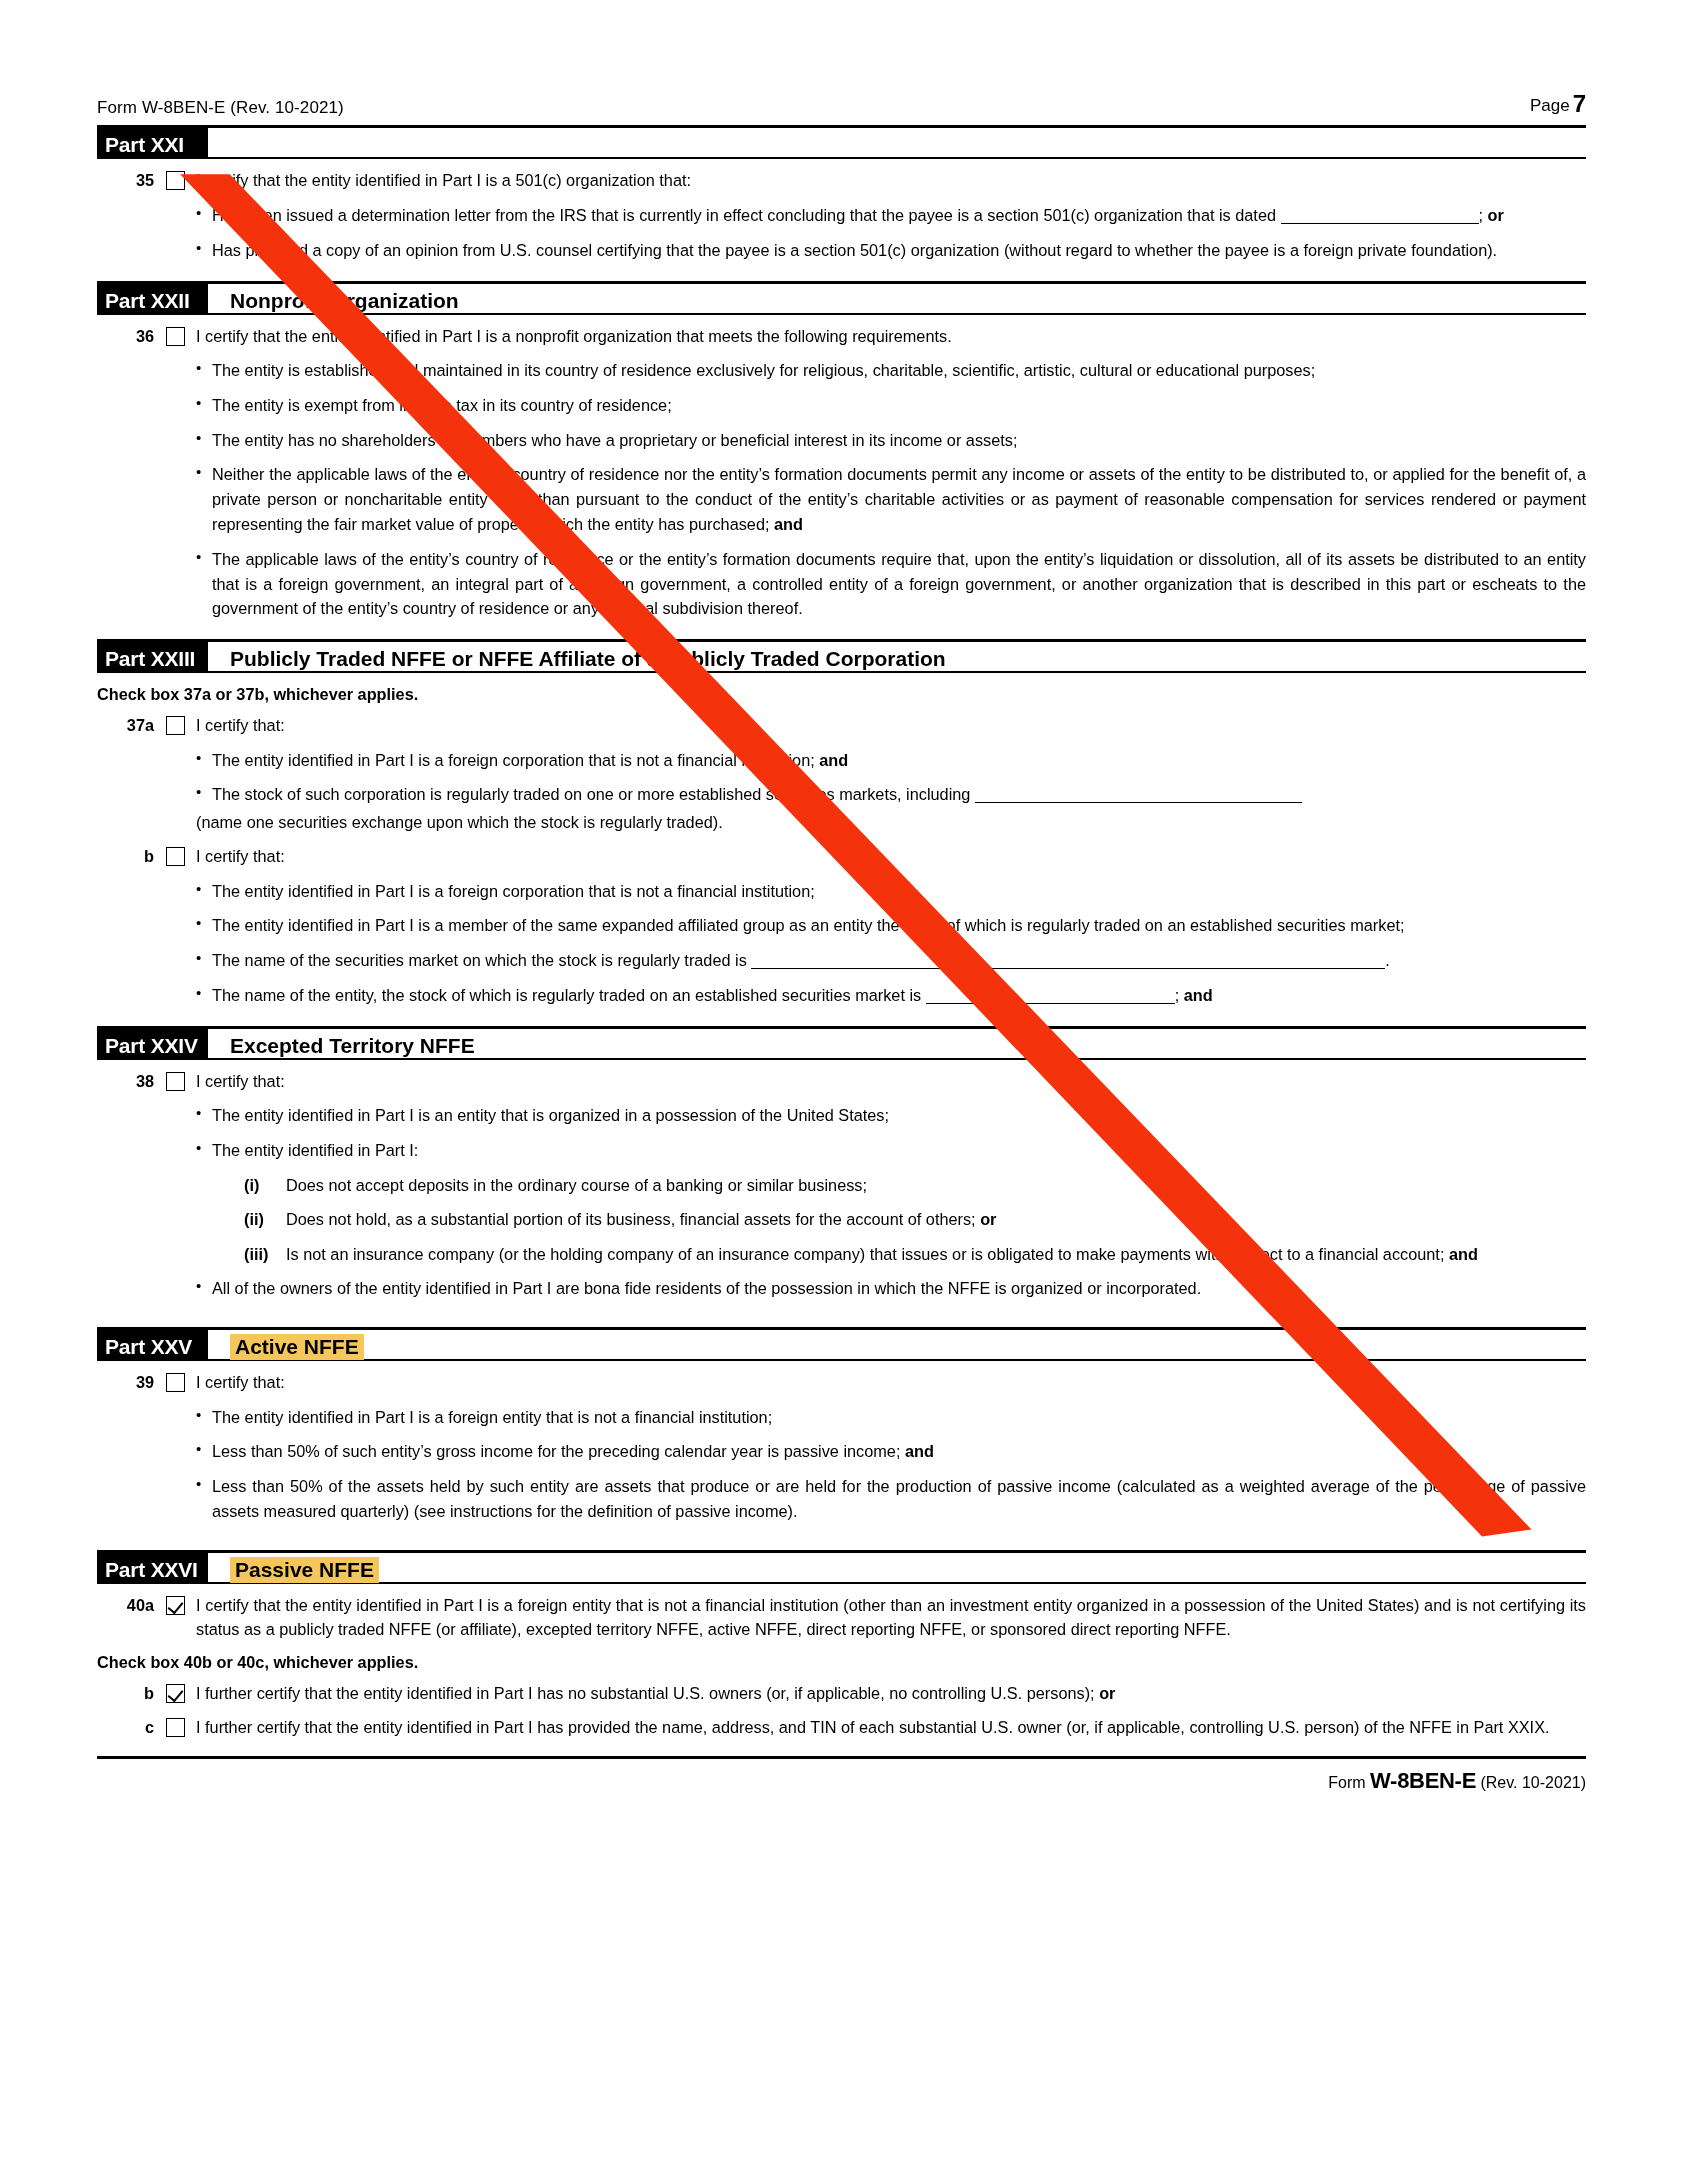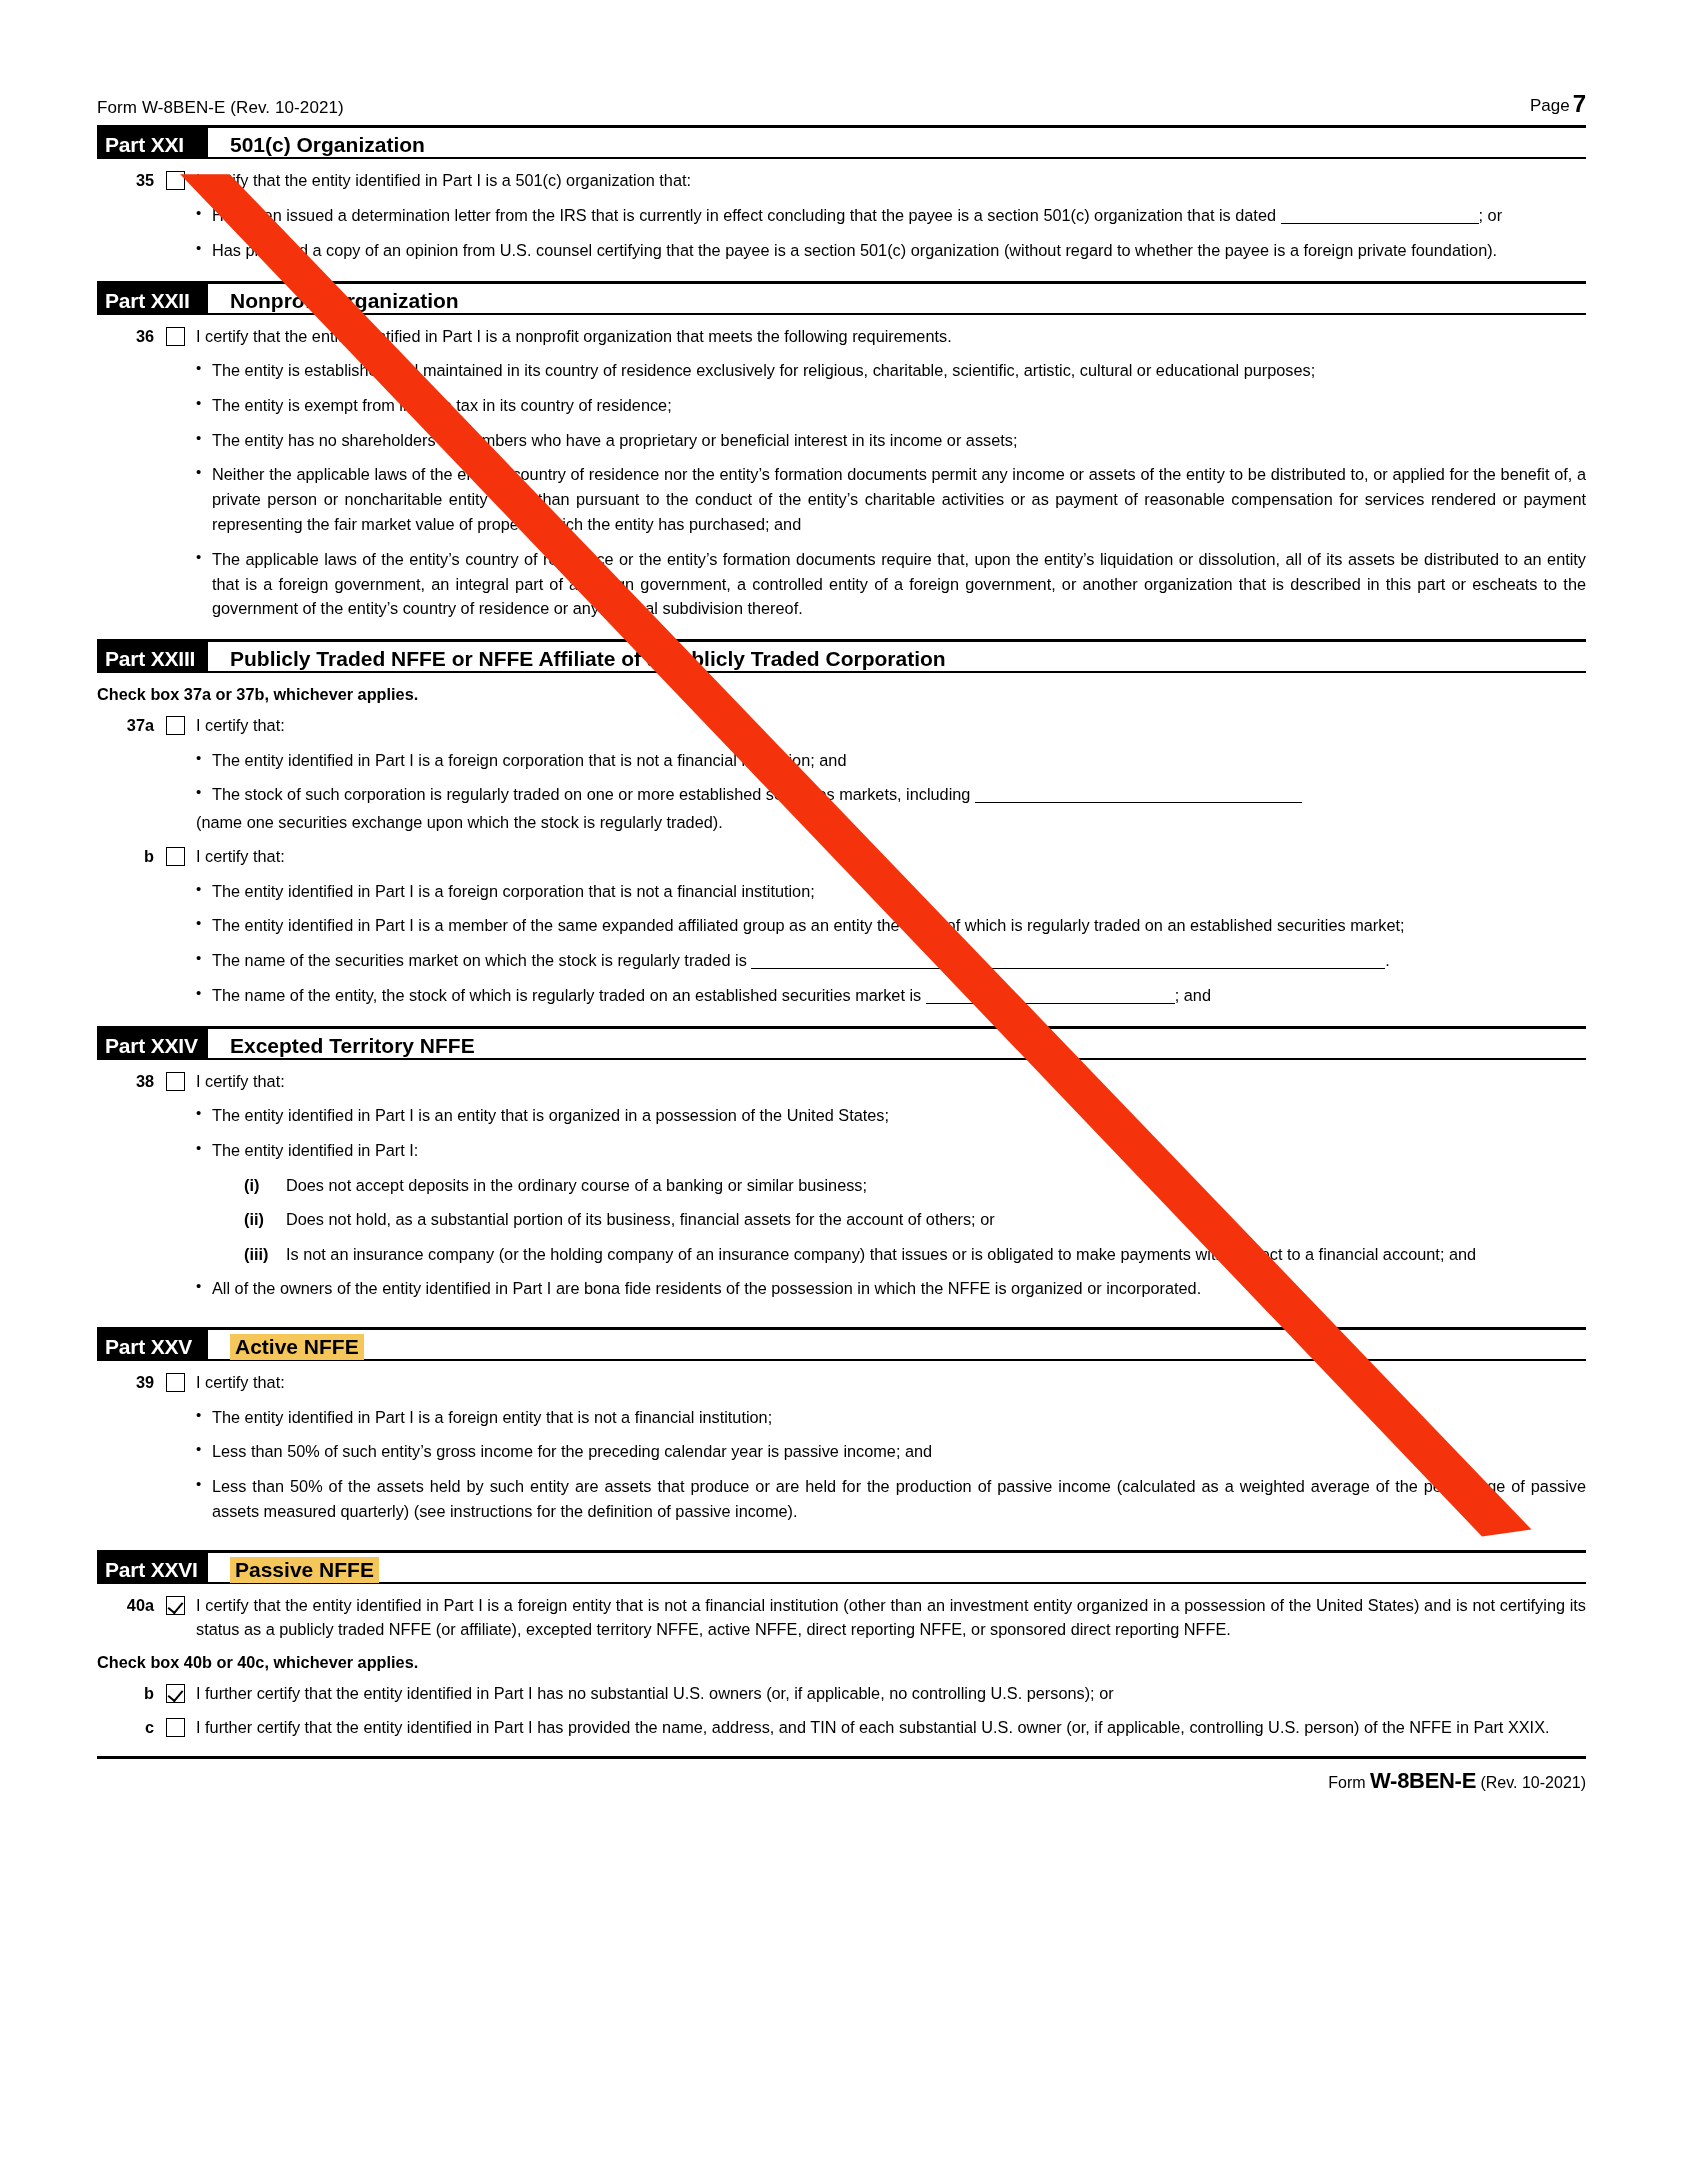--- a/index.html
+++ b/index.html
@@ -149,21 +149,21 @@
     line-height:1.5;
   }
   .roman .rn {
     flex:0 0 42px;
     font-weight:bold;
     text-align:left;
   }
   .roman .rt { flex:1; text-align:left; }
   .roman .rt.just { text-align:justify; }
 
-  b, .b { font-weight:normal; }
+  b, .b { font-weight:bold; }
 
   
   .fill {
     display:inline-block;
     border-bottom:1.6px solid #000;
     vertical-align:-3px;
   }
   .fill.w200 { width:198px; }
   .fill.w252 { width:249px; }
   .fill.w330 { width:327px; }
@@ -198,21 +198,20 @@
 
     <div class="pagehead">
       <div class="formid">Form W-8BEN-E (Rev. 10-2021)</div>
       <div class="pageno">
         <span>Page</span><b>7</b>
       </div>
     </div>
 
     <div class="parthead">
       <div class="tag">Part XXI</div>
-      <div class="ttl">501(c) Organization</div>
     </div>
 
     <div class="row">
       <div class="num">35</div>
       <div class="cbwrap">
         <span class="cb"></span>
       </div>
       <div class="txt nojust">I certify that the entity identified in Part I is a 501(c) organization that:</div>
     </div>
 

